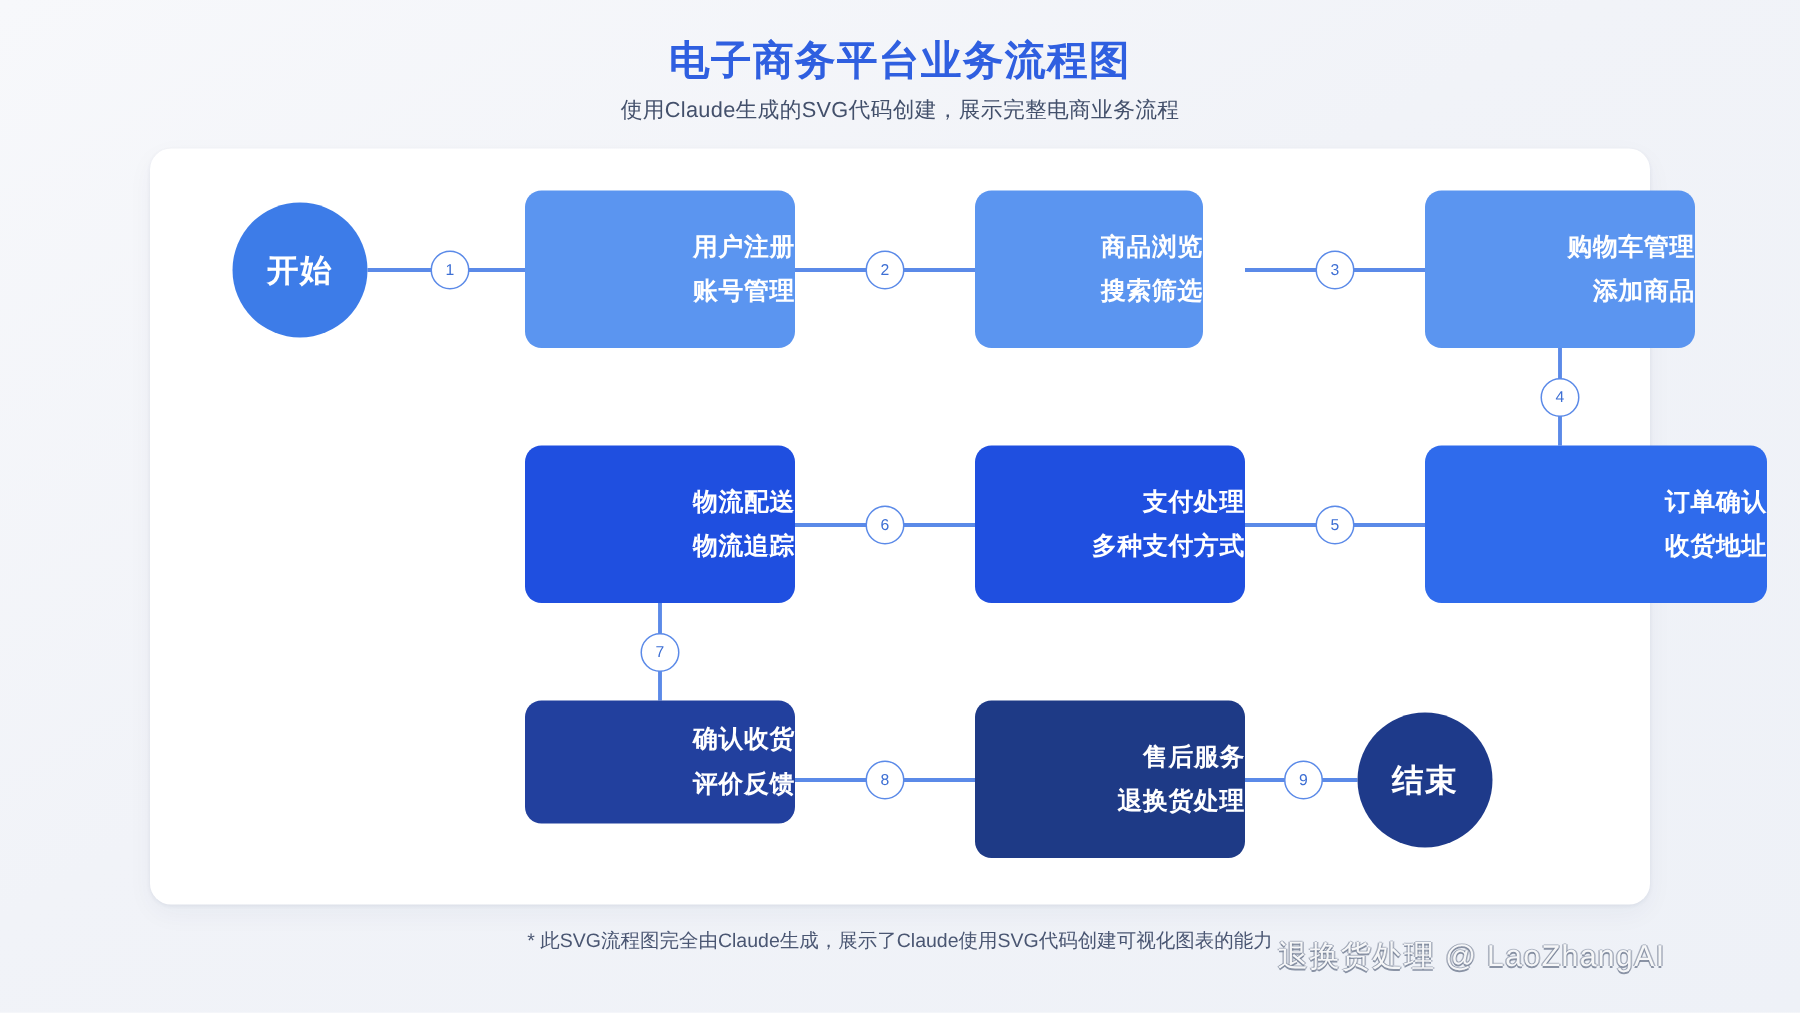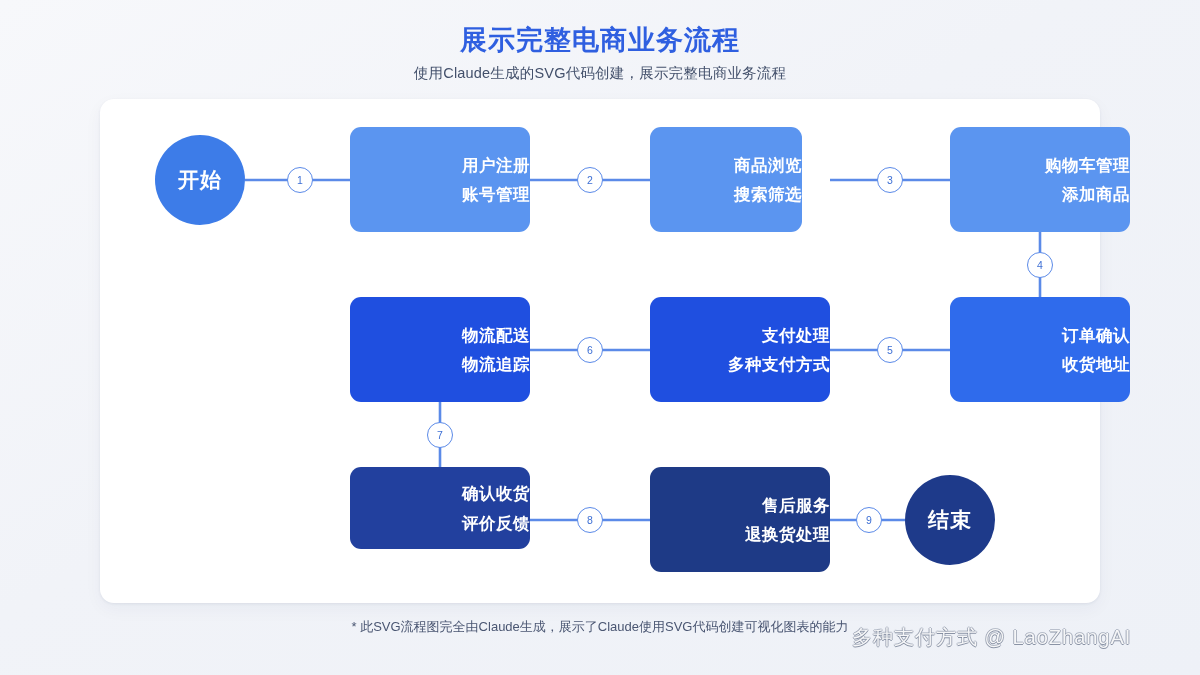--- a/index.html
+++ b/index.html
@@ -126,21 +126,21 @@
       -1px 0 0 rgba(120,130,150,0.55);
     letter-spacing: 1px;
     white-space: nowrap;
   }
 </style>
 </head>
 <body>
 
 <div id="stage">
 
-  <div id="title">展示完整电商业务流程</div>
+  <div id="title">电子商务平台业务流程图</div>
   <div id="subtitle">使用Claude生成的SVG代码创建，展示完整电商业务流程</div>
 
   <div id="card"></div>
 
   <svg id="wires" viewBox="0 0 1200 675" xmlns="http://www.w3.org/2000/svg">
       <line x1="245" y1="180" x2="350" y2="180" stroke="#5b8ae8" stroke-width="2.6" stroke-linecap="butt"></line>
       <line x1="530" y1="180" x2="650" y2="180" stroke="#5b8ae8" stroke-width="2.6" stroke-linecap="butt"></line>
       <line x1="830" y1="180" x2="950" y2="180" stroke="#5b8ae8" stroke-width="2.6" stroke-linecap="butt"></line>
       <line x1="1040" y1="232" x2="1040" y2="297" stroke="#5b8ae8" stroke-width="2.6" stroke-linecap="butt"></line>
       <line x1="830" y1="350" x2="950" y2="350" stroke="#5b8ae8" stroke-width="2.6" stroke-linecap="butt"></line>
@@ -162,21 +162,21 @@
         <span class="l2">账号管理</span>
       </div>
       <div class="node" style="left: 650px; top: 127px; width: 152px; height: 105px; background: rgb(91, 149, 240);">
         <span class="l1">商品浏览</span>
         <span class="l2">搜索筛选</span>
       </div>
       <div class="node" style="left: 950px; top: 127px; width: 180px; height: 105px; background: rgb(91, 149, 240);">
         <span class="l1">购物车管理</span>
         <span class="l2">添加商品</span>
       </div>
-      <div class="node" style="left: 950px; top: 297px; width: 180px; height: 105px; background: rgb(47, 107, 236);">
+      <div class="node" style="left: 950px; top: 297px; width: 180px; height: 105px; background: rgb(47, 107, 236); padding-left: 48px;">
         <span class="l1">订单确认</span>
         <span class="l2">收货地址</span>
       </div>
       <div class="node" style="left: 650px; top: 297px; width: 180px; height: 105px; background: rgb(31, 79, 224);">
         <span class="l1">支付处理</span>
         <span class="l2">多种支付方式</span>
       </div>
       <div class="node" style="left: 350px; top: 297px; width: 180px; height: 105px; background: rgb(31, 79, 224);">
         <span class="l1">物流配送</span>
         <span class="l2">物流追踪</span>
@@ -212,15 +212,15 @@
       </div>
       <div class="badge" style="left: 577px; top: 507px;">
         <span>8</span>
       </div>
       <div class="badge" style="left: 856px; top: 507px;">
         <span>9</span>
       </div>
     </div>
 
   <div id="footnote">* 此SVG流程图完全由Claude生成，展示了Claude使用SVG代码创建可视化图表的能力</div>
-  <div id="watermark">多种支付方式 @ LaoZhangAI</div>
+  <div id="watermark">退换货处理 @ LaoZhangAI</div>
 
 </div>
 
 </body></html>

